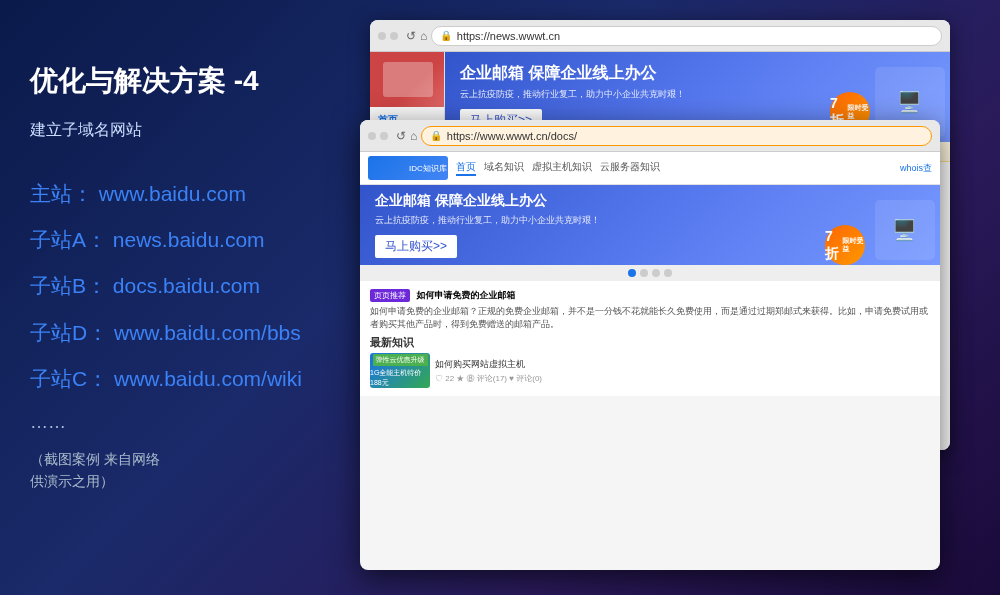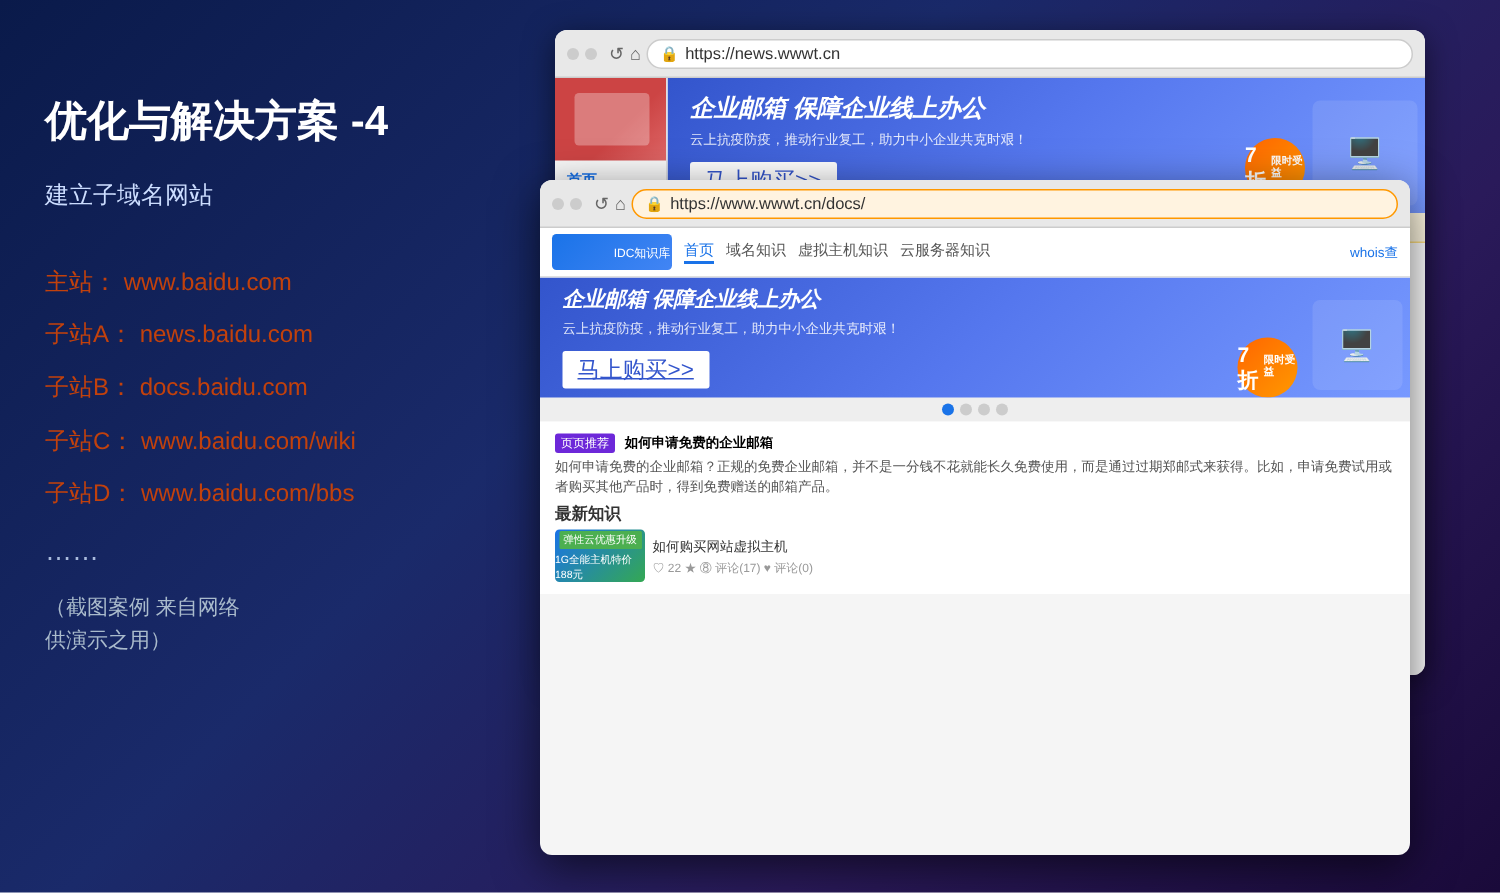--- a/index.html
+++ b/index.html
@@ -25,22 +25,22 @@
       font-weight: bold;
       color: #ffffff;
       margin-bottom: 20px;
     }
     .subtitle {
       font-size: 16px;
       color: #ccddff;
       margin-bottom: 30px;
     }
     .site-list {
-      font-size: 16px;
-      color: #c2410c;
+      font-size: 21px;
+      color: #3b82f6;
       line-height: 2.2;
     }
     .site-list .item {
       display: block;
     }
     .ellipsis {
       font-size: 18px;
       color: #aabbdd;
       margin-top: 10px;
       margin-bottom: 15px;
@@ -204,36 +204,34 @@
       padding: 10px 15px;
       position: relative;
       overflow: hidden;
     }
     .banner-text-area { flex: 1; }
     .banner-title {
       font-size: 16px;
       font-weight: bold;
       color: white;
       margin-bottom: 4px;
-      font-style: italic;
     }
     .banner-sub {
       font-size: 9px;
       color: rgba(255,255,255,0.85);
       margin-bottom: 8px;
     }
     .banner-btn {
       display: inline-block;
       background: white;
       color: #3355cc;
-      font-size: 15px;
+      font-size: 12px;
       padding: 3px 10px;
       border-radius: 2px;
       cursor: pointer;
-      text-decoration: underline;
     }
     .banner-discount {
       position: absolute;
       top: 0;
       right: 80px;
       background: linear-gradient(135deg, #ff6600, #ff9900);
       color: white;
       font-size: 14px;
       font-weight: bold;
       width: 40px;
@@ -407,22 +405,22 @@
 </head>
 <body>
 
 <div class="left-panel">
   <div class="main-title">优化与解决方案 -4</div>
   <div class="subtitle">建立子域名网站</div>
   <div class="site-list">
     <span class="item">主站：  www.baidu.com</span>
     <span class="item">子站A：  news.baidu.com</span>
     <span class="item">子站B：  docs.baidu.com</span>
+    <span class="item">子站D：  www.baidu.com/bbs</span>
     <span class="item">子站C：  www.baidu.com/wiki</span>
-    <span class="item">子站D：  www.baidu.com/bbs</span>
   </div>
   <div class="ellipsis">……</div>
   <div class="note" style="white-space:pre-line;">（截图案例 来自网络
 供演示之用）</div>
 </div>
 
 <div class="right-panel">
 
   <div class="browser-back">
 

